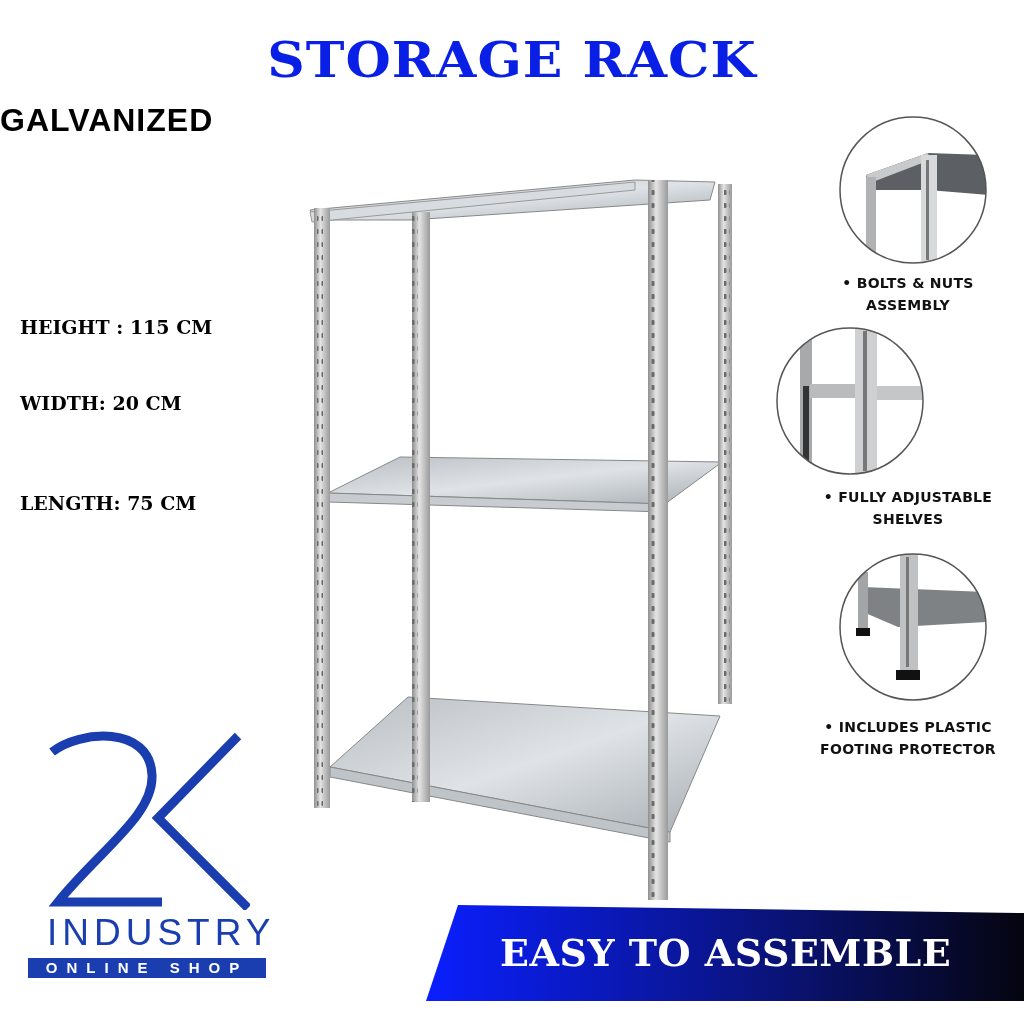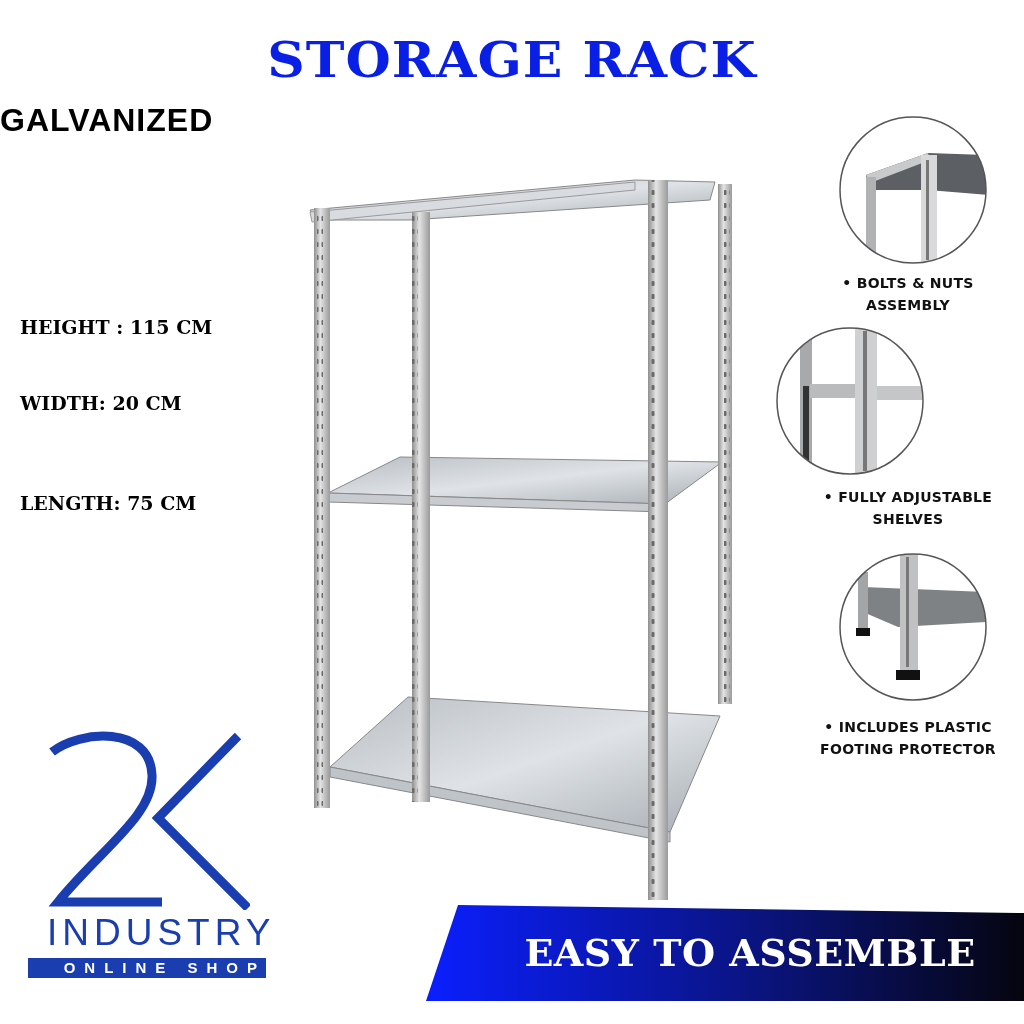--- a/index.html
+++ b/index.html
@@ -6,23 +6,23 @@
   body{width:1024px;height:1024px;position:relative;overflow:hidden;font-family:"Liberation Sans",sans-serif;}
   .abs{position:absolute;}
   .title{left:0;width:1024px;top:30px;text-align:center;font-family:"DejaVu Serif",serif;font-weight:bold;font-size:52px;color:#0a1fe6;letter-spacing:1px;line-height:60px;transform:scaleY(0.95);}
   .subtitle{left:0;width:1024px;top:92px;font-family:"Liberation Sans",sans-serif;font-weight:bold;font-size:32px;color:#000;letter-spacing:1px;line-height:56px;}
   .spec{left:20px;font-family:"DejaVu Serif",serif;font-weight:bold;font-size:19px;color:#000;}
   .rack{left:290px;top:160px;}
   .inset{left:838px;}
   .caption{left:780px;width:256px;text-align:center;font-family:"DejaVu Sans",sans-serif;font-weight:bold;font-size:14px;line-height:22px;color:#111;letter-spacing:0.3px;}
   .logo2k{left:40px;top:730px;}
   .industry{left:28px;top:913px;width:240px;font-family:"Liberation Sans",sans-serif;font-size:37px;letter-spacing:5px;color:#1a3eb0;line-height:40px;margin-left:19px;}
-  .onlineshop{left:28px;top:958px;width:238px;height:20px;background:#1a3eb0;color:#fff;font-family:"Liberation Sans",sans-serif;font-size:15px;letter-spacing:9px;text-align:right;line-height:20px;font-weight:bold;}
+  .onlineshop{left:28px;top:958px;width:238px;height:20px;background:#1a3eb0;color:#fff;font-family:"Liberation Sans",sans-serif;font-size:15px;letter-spacing:9px;text-align:center;line-height:20px;font-weight:bold;}
   .banner{left:426px;top:905px;width:598px;height:96px;}
-  .banner-text{left:500px;top:928px;width:500px;font-family:"DejaVu Serif",serif;font-weight:bold;font-size:38px;color:#fff;line-height:50px;letter-spacing:0.5px;text-align:center;}
+  .banner-text{left:500px;top:928px;width:500px;font-family:"DejaVu Serif",serif;font-weight:bold;font-size:38px;color:#fff;line-height:50px;letter-spacing:0.5px;}
 </style>
 </head>
 <body>
 
 <div class="abs title">STORAGE RACK</div>
 <div class="abs subtitle">GALVANIZED</div>
 
 <div class="abs spec" style="top:316px;">HEIGHT : 115 CM</div>
 <div class="abs spec" style="top:392px;">WIDTH: 20 CM</div>
 <div class="abs spec" style="top:492px;">LENGTH: 75 CM</div>

